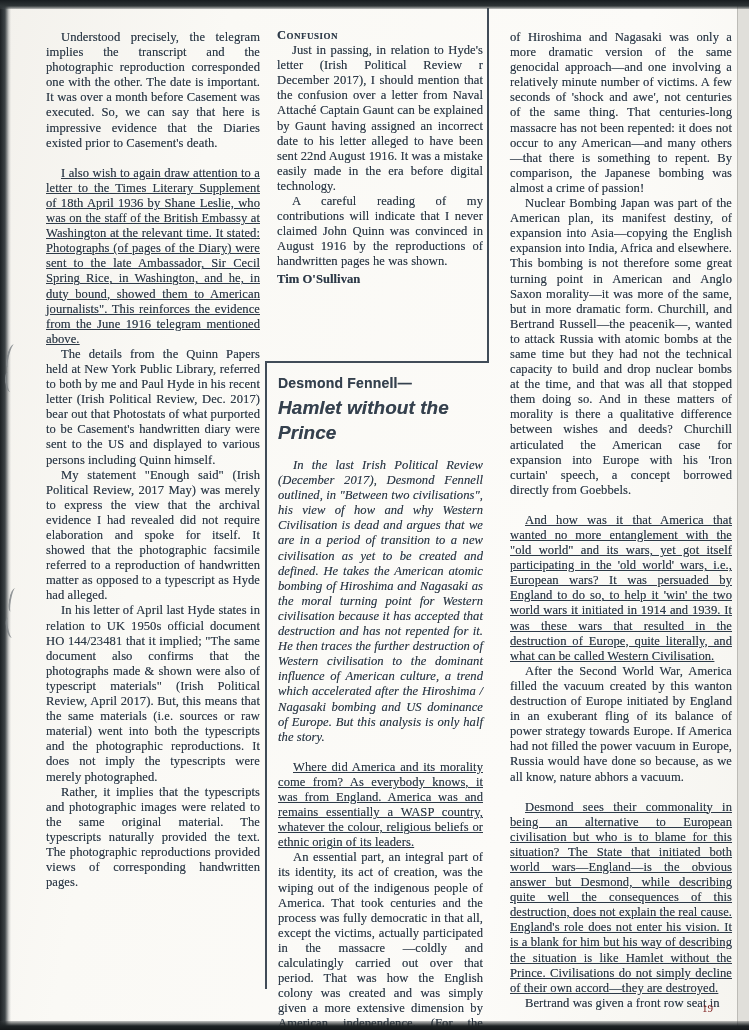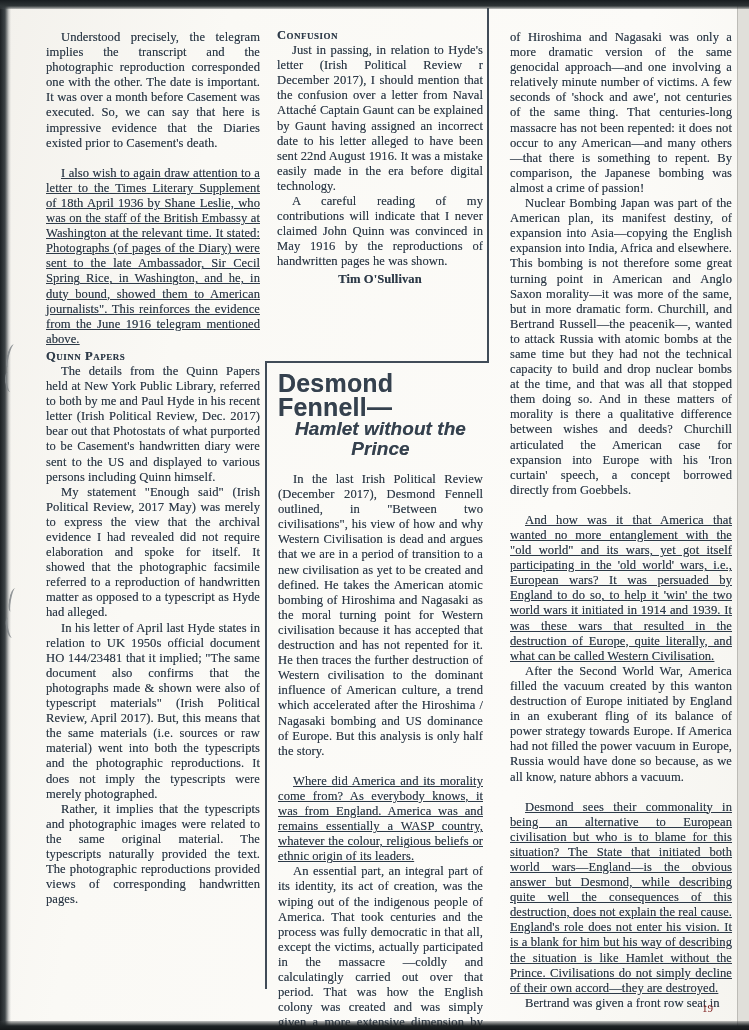--- a/index.html
+++ b/index.html
@@ -24,42 +24,42 @@
   .sc-heading {
     font-variant:small-caps;
     font-weight:bold;
     text-align:left;
     font-size:12.6px;
     letter-spacing:0.5px;
     margin-top:2px;
   }
   .signature {
     font-weight:bold;
-    text-align:center;
+    text-align:left;
     margin-top:2px;
   }
   .f-title {
     font-family:"Liberation Sans", sans-serif;
     font-weight:bold;
-    font-size:25px;
+    font-size:14px;
     line-height:24px;
     letter-spacing:0.2px;
     text-align:left;
     color:#35414e;
   }
   .f-subtitle {
     font-family:"Liberation Sans", sans-serif;
     font-weight:bold;
     font-style:italic;
     font-size:19px;
-    line-height:20px;
-    text-align:center;
+    line-height:25px;
+    text-align:left;
     color:#35414e;
   }
-  .fennell-first { margin-top:13px; }
+  .fennell-first { margin-top:13px;font-style:italic; }
 
   
   .rule { position:absolute; background:#414c58; }
   .rule-col-divider { left:487px; top:8px; width:1.6px; height:354px; }
   .rule-box-top     { left:265px; top:361px; width:224px; height:1.6px; }
   .rule-box-left    { left:265px; top:361px; width:1.6px; height:628px; }
 
   
   .edge-top {
     position:absolute; left:0; top:0; width:749px; height:9px;
@@ -117,31 +117,30 @@
 <div class="binding-mark bm3"></div>
 <div class="binding-mark bm4"></div>
 
 <div class="rule rule-col-divider"></div>
 <div class="rule rule-box-top"></div>
 <div class="rule rule-box-left"></div>
 
 <div class="col col1">
   <p class="indent">Understood precisely, the telegram implies the transcript and the photographic reproduction corresponded one with the other. The date is important. It was over a month before Casement was executed. So, we can say that here is impressive evidence that the Diaries existed prior to Casement's death.</p>
   <p class="indent gap">I also wish to again draw attention to a letter to the Times Literary Supplement of 18th April 1936 by Shane Leslie, who was on the staff of the British Embassy at Washington at the relevant time. It stated: Photographs (of pages of the Diary) were sent to the late Ambassador, Sir Cecil Spring Rice, in Washington, and he, in duty bound, showed them to American journalists". This reinforces the evidence from the June 1916 telegram mentioned above.</p>
-  <div class="sc-heading">Quinn Papers</div>
   <p class="indent">The details from the Quinn Papers held at New York Public Library, referred to both by me and Paul Hyde in his recent letter (Irish Political Review, Dec. 2017) bear out that Photostats of what purported to be Casement's handwritten diary were sent to the US and displayed to various persons including Quinn himself.</p>
   <p class="indent">My statement "Enough said" (Irish Political Review, 2017 May) was merely to express the view that the archival evidence I had revealed did not require elaboration and spoke for itself. It showed that the photographic facsimile referred to a reproduction of handwritten matter as opposed to a typescript as Hyde had alleged.</p>
   <p class="indent">In his letter of April last Hyde states in relation to UK 1950s official document HO 144/23481 that it implied; "The same document also confirms that the photographs made &amp; shown were also of typescript materials" (Irish Political Review, April 2017). But, this means that the same materials (i.e. sources or raw material) went into both the typescripts and the photographic reproductions. It does not imply the typescripts were merely photographed.</p>
   <p class="indent">Rather, it implies that the typescripts and photographic images were related to the same original material. The typescripts naturally provided the text. The photographic reproductions provided views of corresponding handwritten pages.</p>
 </div>
 
 <div class="col col2-letter">
   <div class="sc-heading">Confusion</div>
   <p class="indent">Just in passing, in relation to Hyde's letter (Irish Political Review r December 2017), I should mention that the confusion over a letter from Naval Attaché Captain Gaunt can be explained by Gaunt having assigned an incorrect date to his letter alleged to have been sent 22nd August 1916. It was a mistake easily made in the era before digital technology.</p>
-  <p class="indent">A careful reading of my contributions will indicate that I never claimed John Quinn was convinced in May 1916 by the reproductions of handwritten pages he was shown.</p>
+  <p class="indent">A careful reading of my contributions will indicate that I never claimed John Quinn was convinced in August 1916 by the reproductions of handwritten pages he was shown.</p>
   <div class="signature">Tim O'Sullivan</div>
 </div>
 
 <div class="col col2-fennell">
   <h1 class="f-title">Desmond Fennell—</h1>
   <h2 class="f-subtitle">Hamlet without the Prince</h2>
   <p class="indent fennell-first">In the last Irish Political Review (December 2017), Desmond Fennell outlined, in "Between two civilisations", his view of how and why Western Civilisation is dead and argues that we are in a period of transition to a new civilisation as yet to be created and defined. He takes the American atomic bombing of Hiroshima and Nagasaki as the moral turning point for Western civilisation because it has accepted that destruction and has not repented for it. He then traces the further destruction of Western civilisation to the dominant influence of American culture, a trend which accelerated after the Hiroshima / Nagasaki bombing and US dominance of Europe. But this analysis is only half the story.</p>
   <p class="indent gap">Where did America and its morality come from?  As everybody knows, it was from England. America was and remains essentially a WASP country,  whatever the colour, religious beliefs or ethnic origin of its leaders.</p>
   <p class="indent">An essential part, an integral part of its identity, its act of creation, was the wiping out of the indigenous people of America. That took centuries and the process was fully democratic in that all, except the victims, actually participated in the massacre —coldly and calculatingly carried out over that period.  That was how the English colony was created and was simply given a more extensive dimension by American independence.  (For the moment, we will ignore the centuries of slavery, its morality, and its origin as the basis for England's industrial development facilitated by the 'Glorious Revolution').</p>
 

